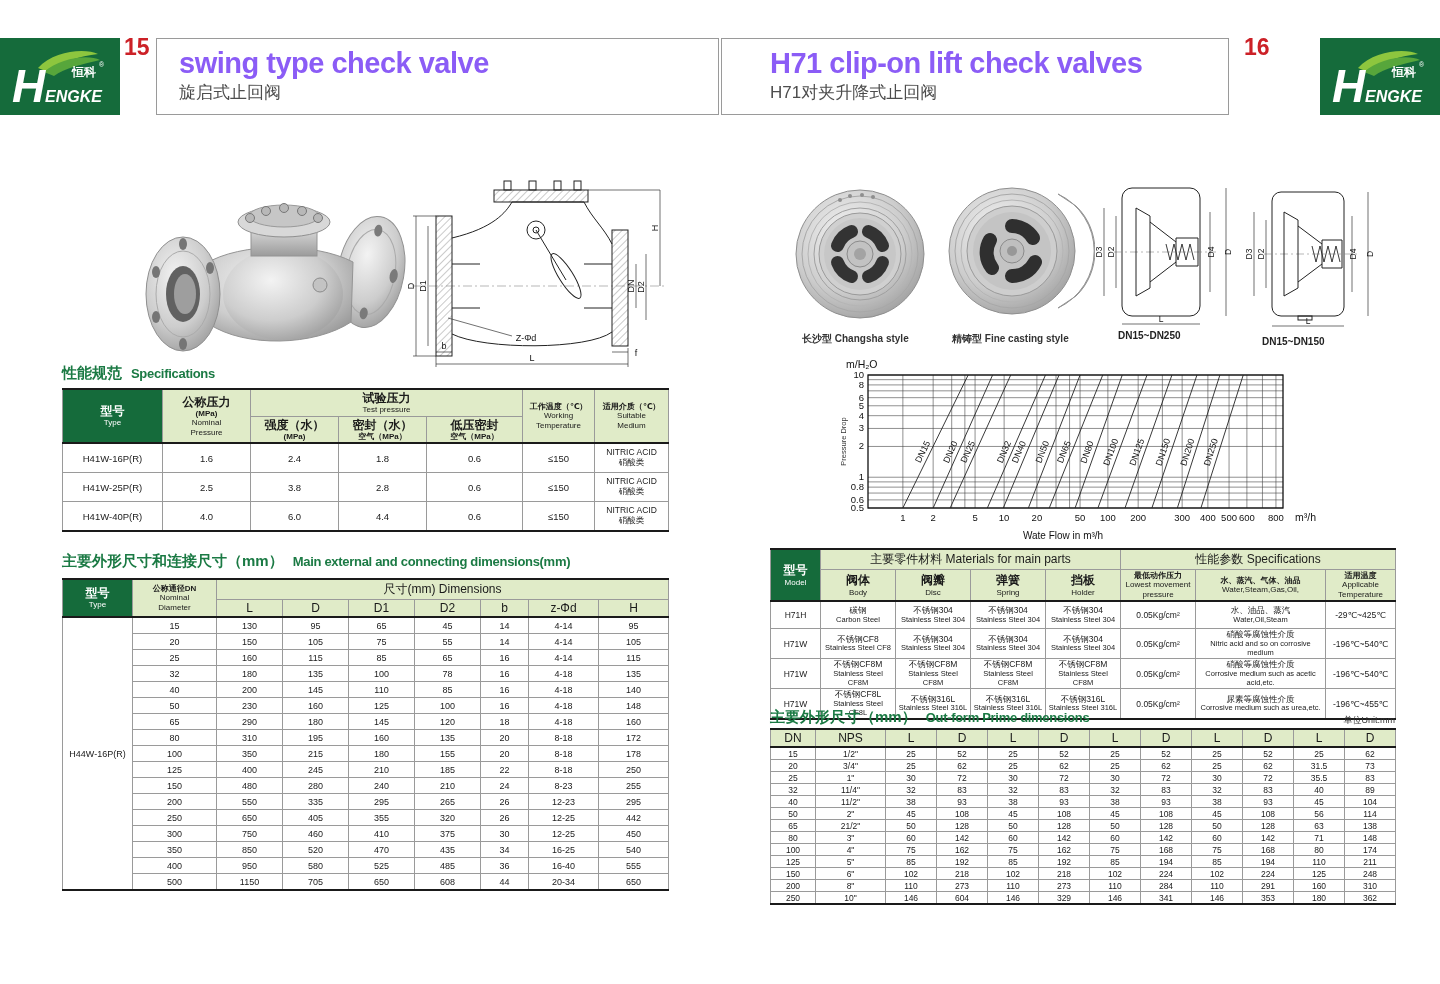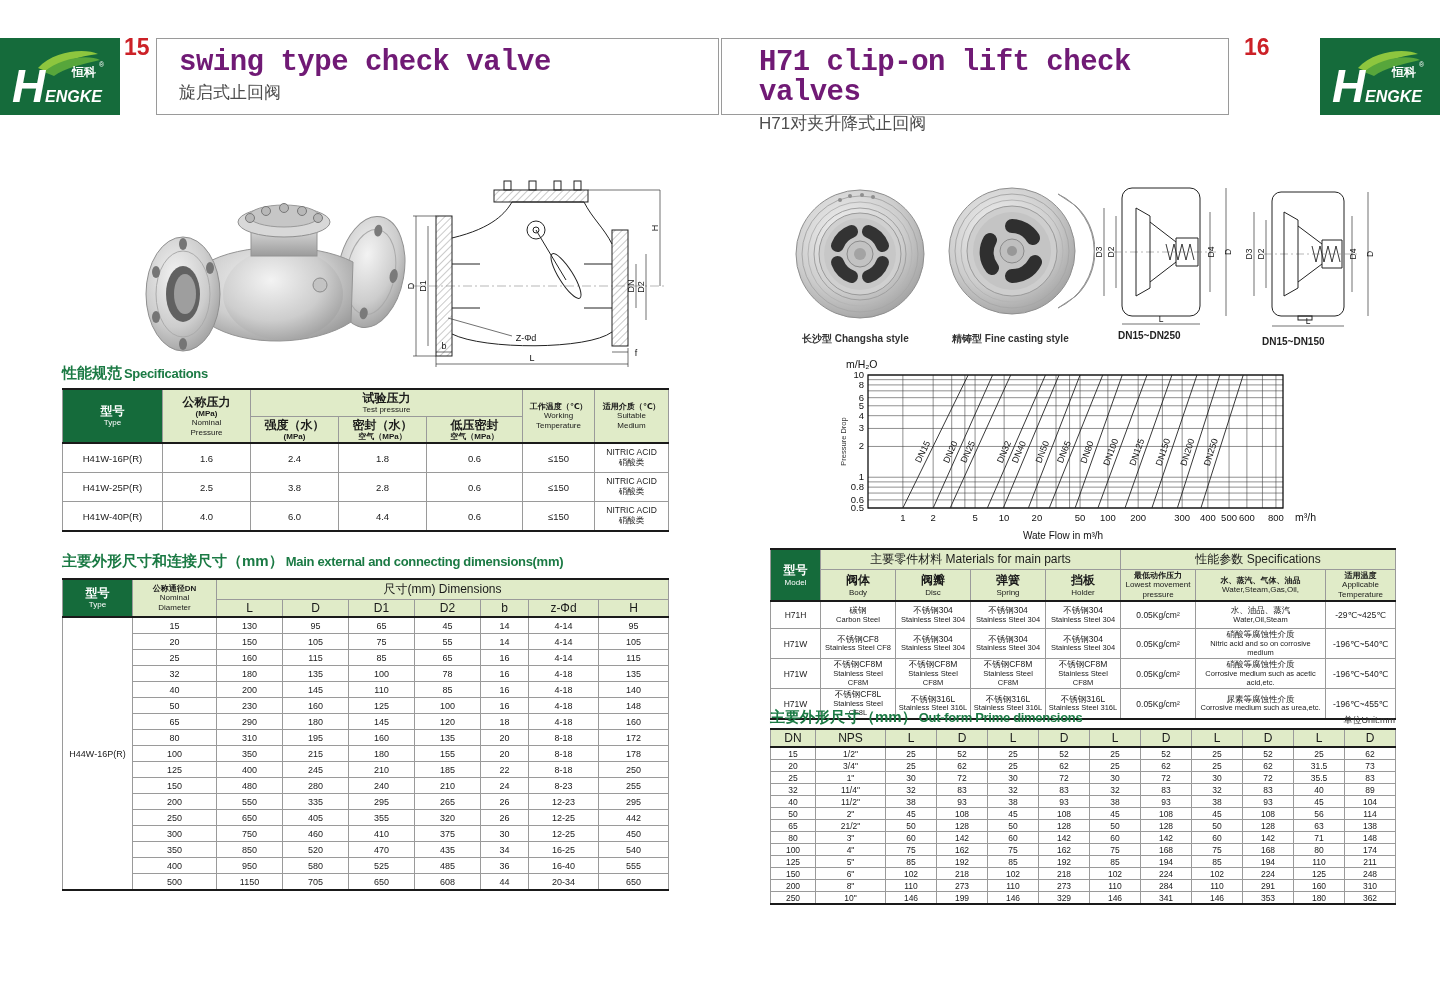--- a/index.html
+++ b/index.html
@@ -3,26 +3,26 @@
 <meta charset="utf-8">
 <style>
   html,body{margin:0;padding:0;background:#fff;}
   #canvas{position:relative;width:1440px;height:984px;background:#fff;overflow:hidden;
           font-family:"Liberation Sans","DejaVu Sans",sans-serif;color:#1a1a1a;}
   .abs{position:absolute;}
   
   .logo-box{position:absolute;top:38px;width:120px;height:77px;background:#156B3B;}
   .page-num{position:absolute;top:34px;font-size:23px;font-weight:bold;color:#CC2127;}
   .title-box{position:absolute;top:38px;height:77px;border:1px solid #9a9a9a;background:#fff;box-sizing:border-box;padding-top:9px;}
-  .main-title{font-size:29px;font-weight:bold;color:#701a75;letter-spacing:-0.5px;line-height:1.05;font-family:Liberation Mono, monospace;}
+  .main-title{font-size:29px;font-weight:bold;color:#8b5cf6;letter-spacing:-0.5px;line-height:1.05;}
   .main-sub{font-size:17px;color:#4d4d4d;margin-top:3px;}
   
   .sec-title{position:absolute;white-space:nowrap;}
   .sec-title .zh{font-size:15px;font-weight:bold;color:#1B7A44;}
-  .sec-title .en{font-size:13px;font-weight:bold;color:#1B7A44;margin-left:2px;letter-spacing:-0.3px;}
+  .sec-title .en{font-size:13px;font-weight:bold;color:#1B7A44;margin-left:9px;letter-spacing:-0.3px;}
   .unit-note{position:absolute;font-size:9px;color:#333;text-align:right;}
   
   table.tbl{position:absolute;border-collapse:collapse;table-layout:fixed;background:#fff;
             border-top:2px solid #1a1a1a;border-bottom:2px solid #1a1a1a;}
   .tbl th,.tbl td{border:1px solid #9a9a9a;text-align:center;vertical-align:middle;padding:1px 2px;overflow:hidden;}
   .tbl th{background:#E0EBC8;font-weight:normal;}
   .tbl th.dark{background:#156B3B;color:#fff;}
   .tbl tbody tr:first-child td{border-top:2px solid #1a1a1a;}
   .tbl th div{line-height:1.18;}
   .tbl td div{line-height:1.15;}
@@ -58,21 +58,21 @@
       <text x="72" y="38" font-size="12" font-weight="bold" fill="#ffffff">恒科</text>
       <text x="99" y="29" font-size="7" fill="#ffffff">®</text>
     </svg>
   </div>
   <div class="page-num" style="left:124px;">15</div>
   <div class="title-box" style="left:156px;width:563px;padding-left:22px;">
     <div class="main-title">swing type check valve</div>
     <div class="main-sub">旋启式止回阀</div>
   </div>
 
-  <div class="title-box" style="left:721px;width:508px;padding-left:37px;">
+  <div class="title-box" style="left:721px;width:508px;padding-left:48px;">
     <div class="main-title">H71 clip-on lift check valves</div>
     <div class="main-sub">H71对夹升降式止回阀</div>
   </div>
   <div class="page-num" style="left:1244px;">16</div>
   <div class="logo-box" style="left:1320px;">
     <svg width="120" height="77" viewBox="0 0 120 77">
       <path d="M38,30 C54,12 86,10 98,16 C80,18 60,24 48,34 Z" fill="#8DC63E"></path>
       <path d="M44,34 C60,20 88,16 100,22 C84,26 64,30 54,38 Z" fill="#57A63B"></path>
       <text x="12" y="64" font-size="46" font-style="italic" font-weight="bold" fill="#ffffff">H</text>
       <text x="45" y="64" font-size="16" font-style="italic" font-weight="bold" fill="#ffffff">ENGKE</text>
@@ -1041,21 +1041,21 @@
           <td>284</td>
           <td>110</td>
           <td>291</td>
           <td>160</td>
           <td>310</td>
         </tr>
         <tr>
           <td>250</td>
           <td>10"</td>
           <td>146</td>
-          <td>199</td>
+          <td>604</td>
           <td>146</td>
           <td>329</td>
           <td>146</td>
           <td>341</td>
           <td>146</td>
           <td>353</td>
           <td>180</td>
           <td>362</td>
         </tr>
       </tbody>

